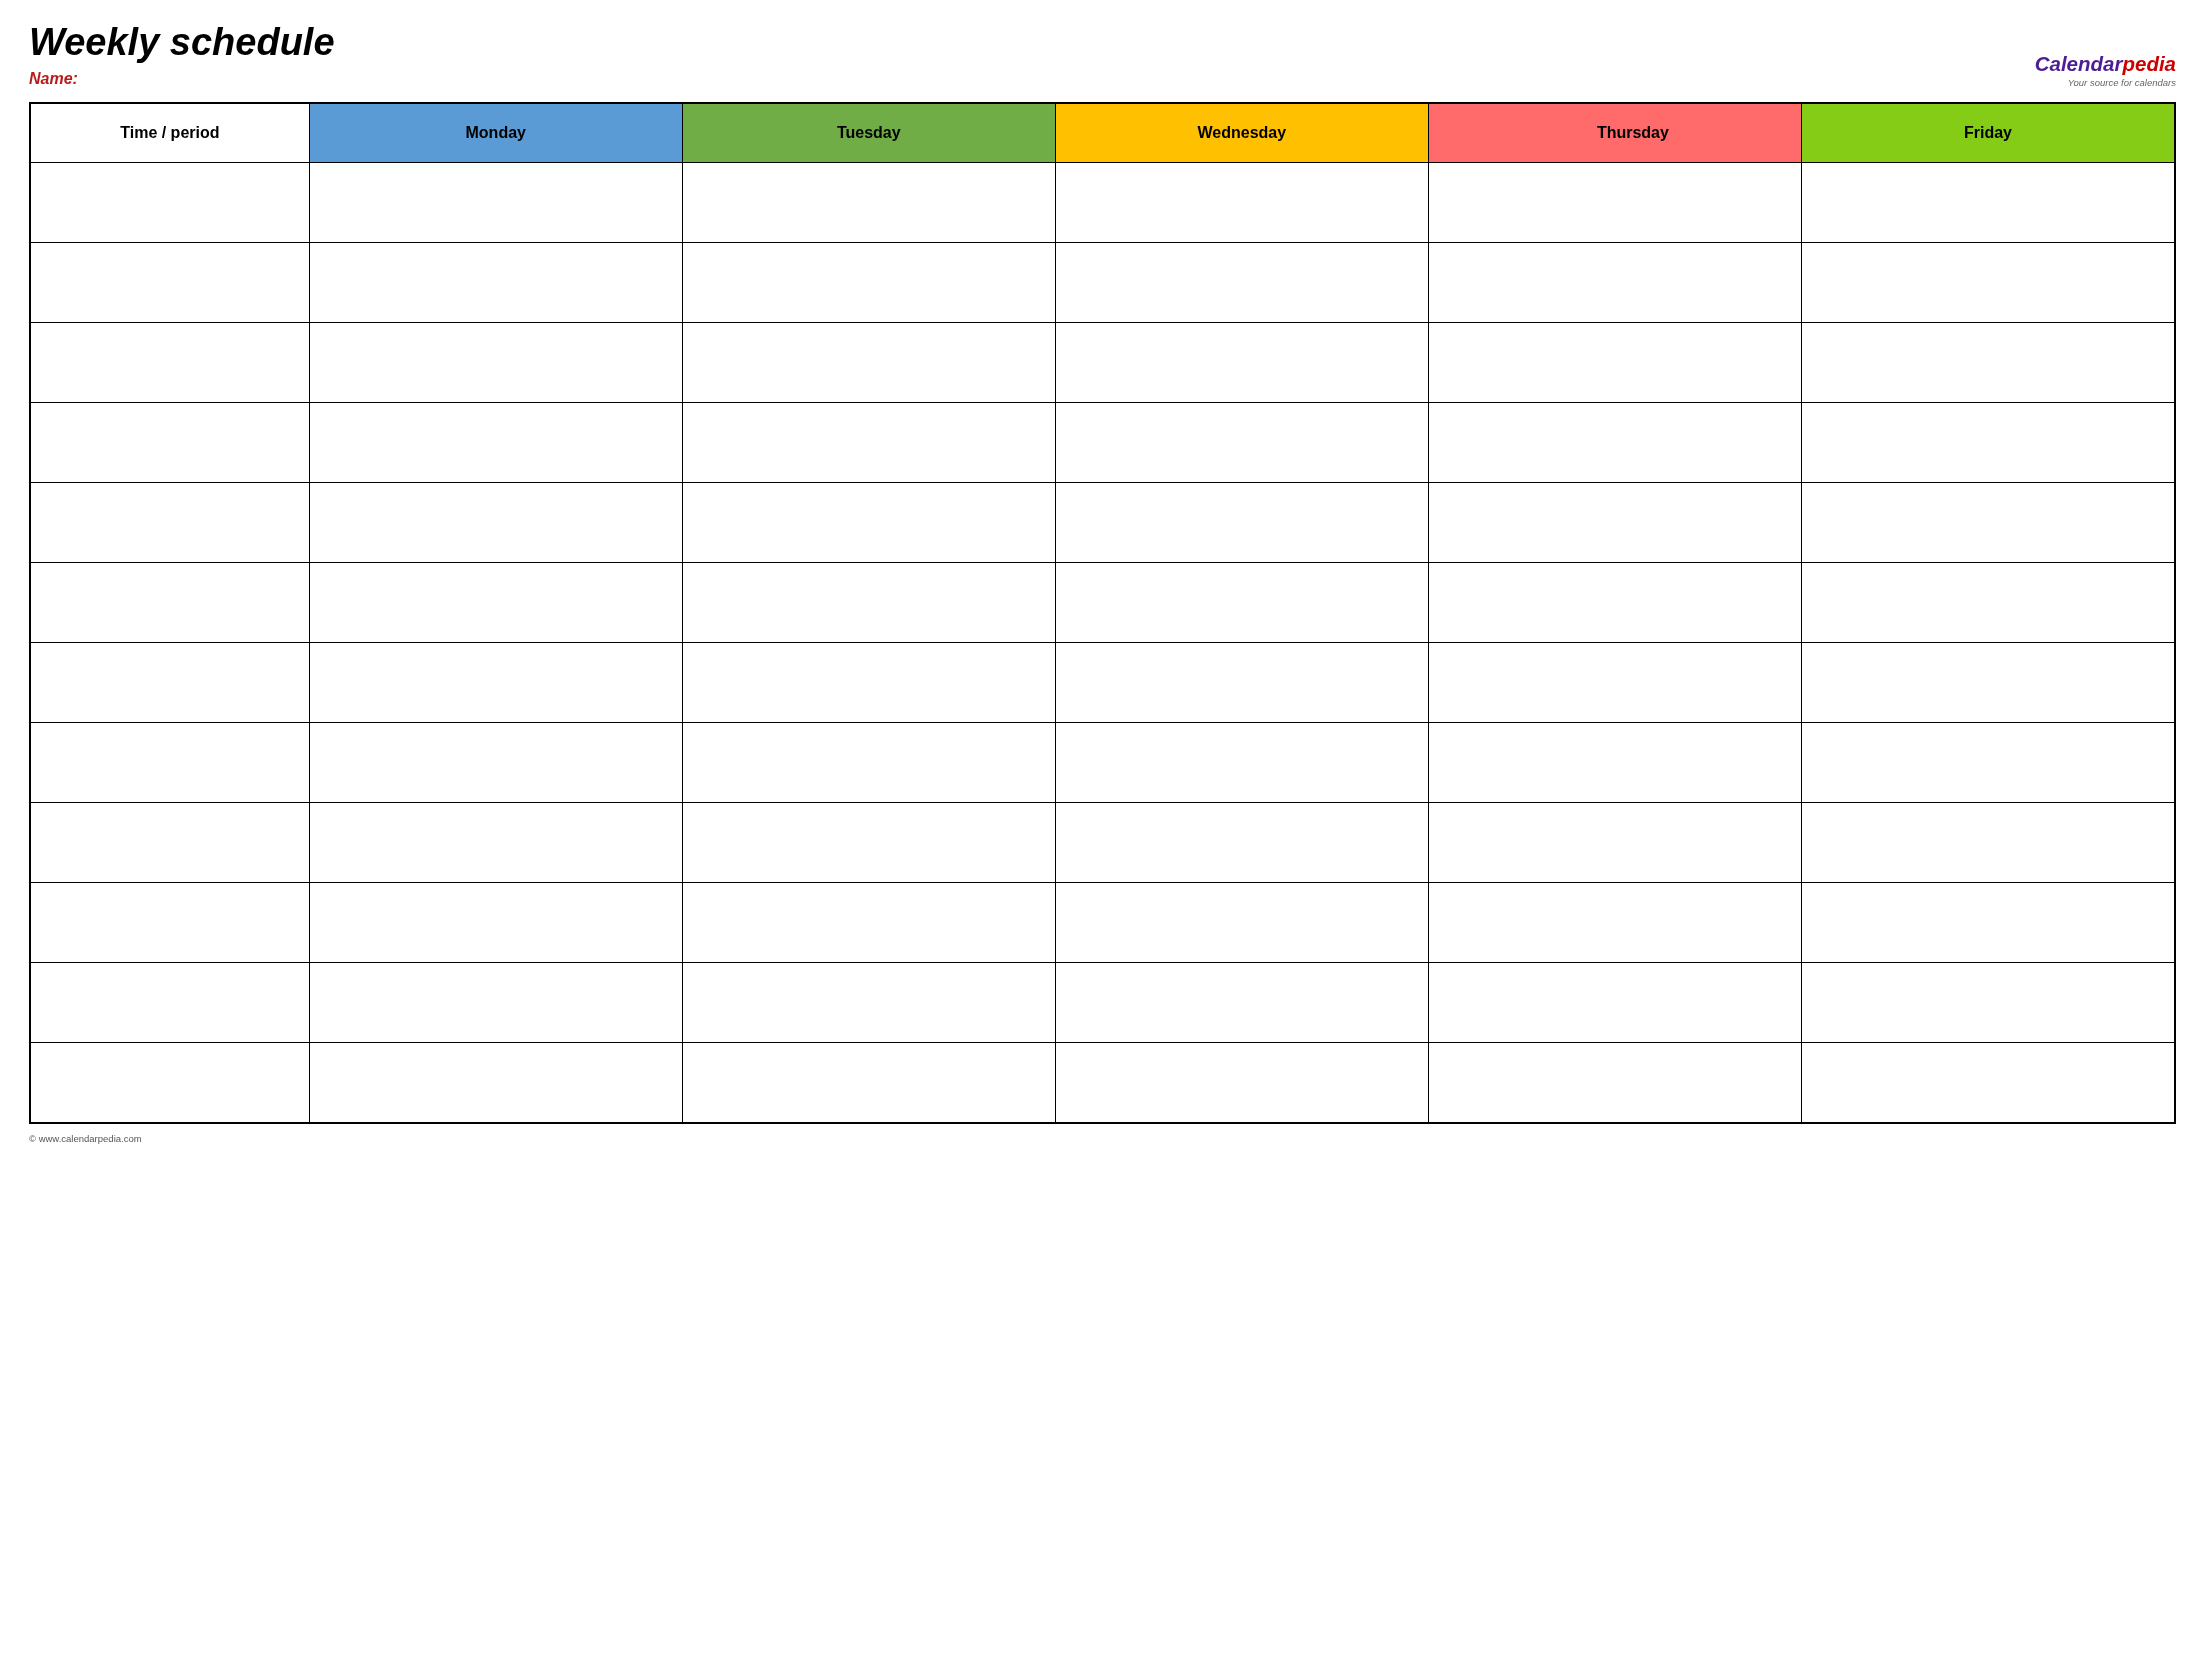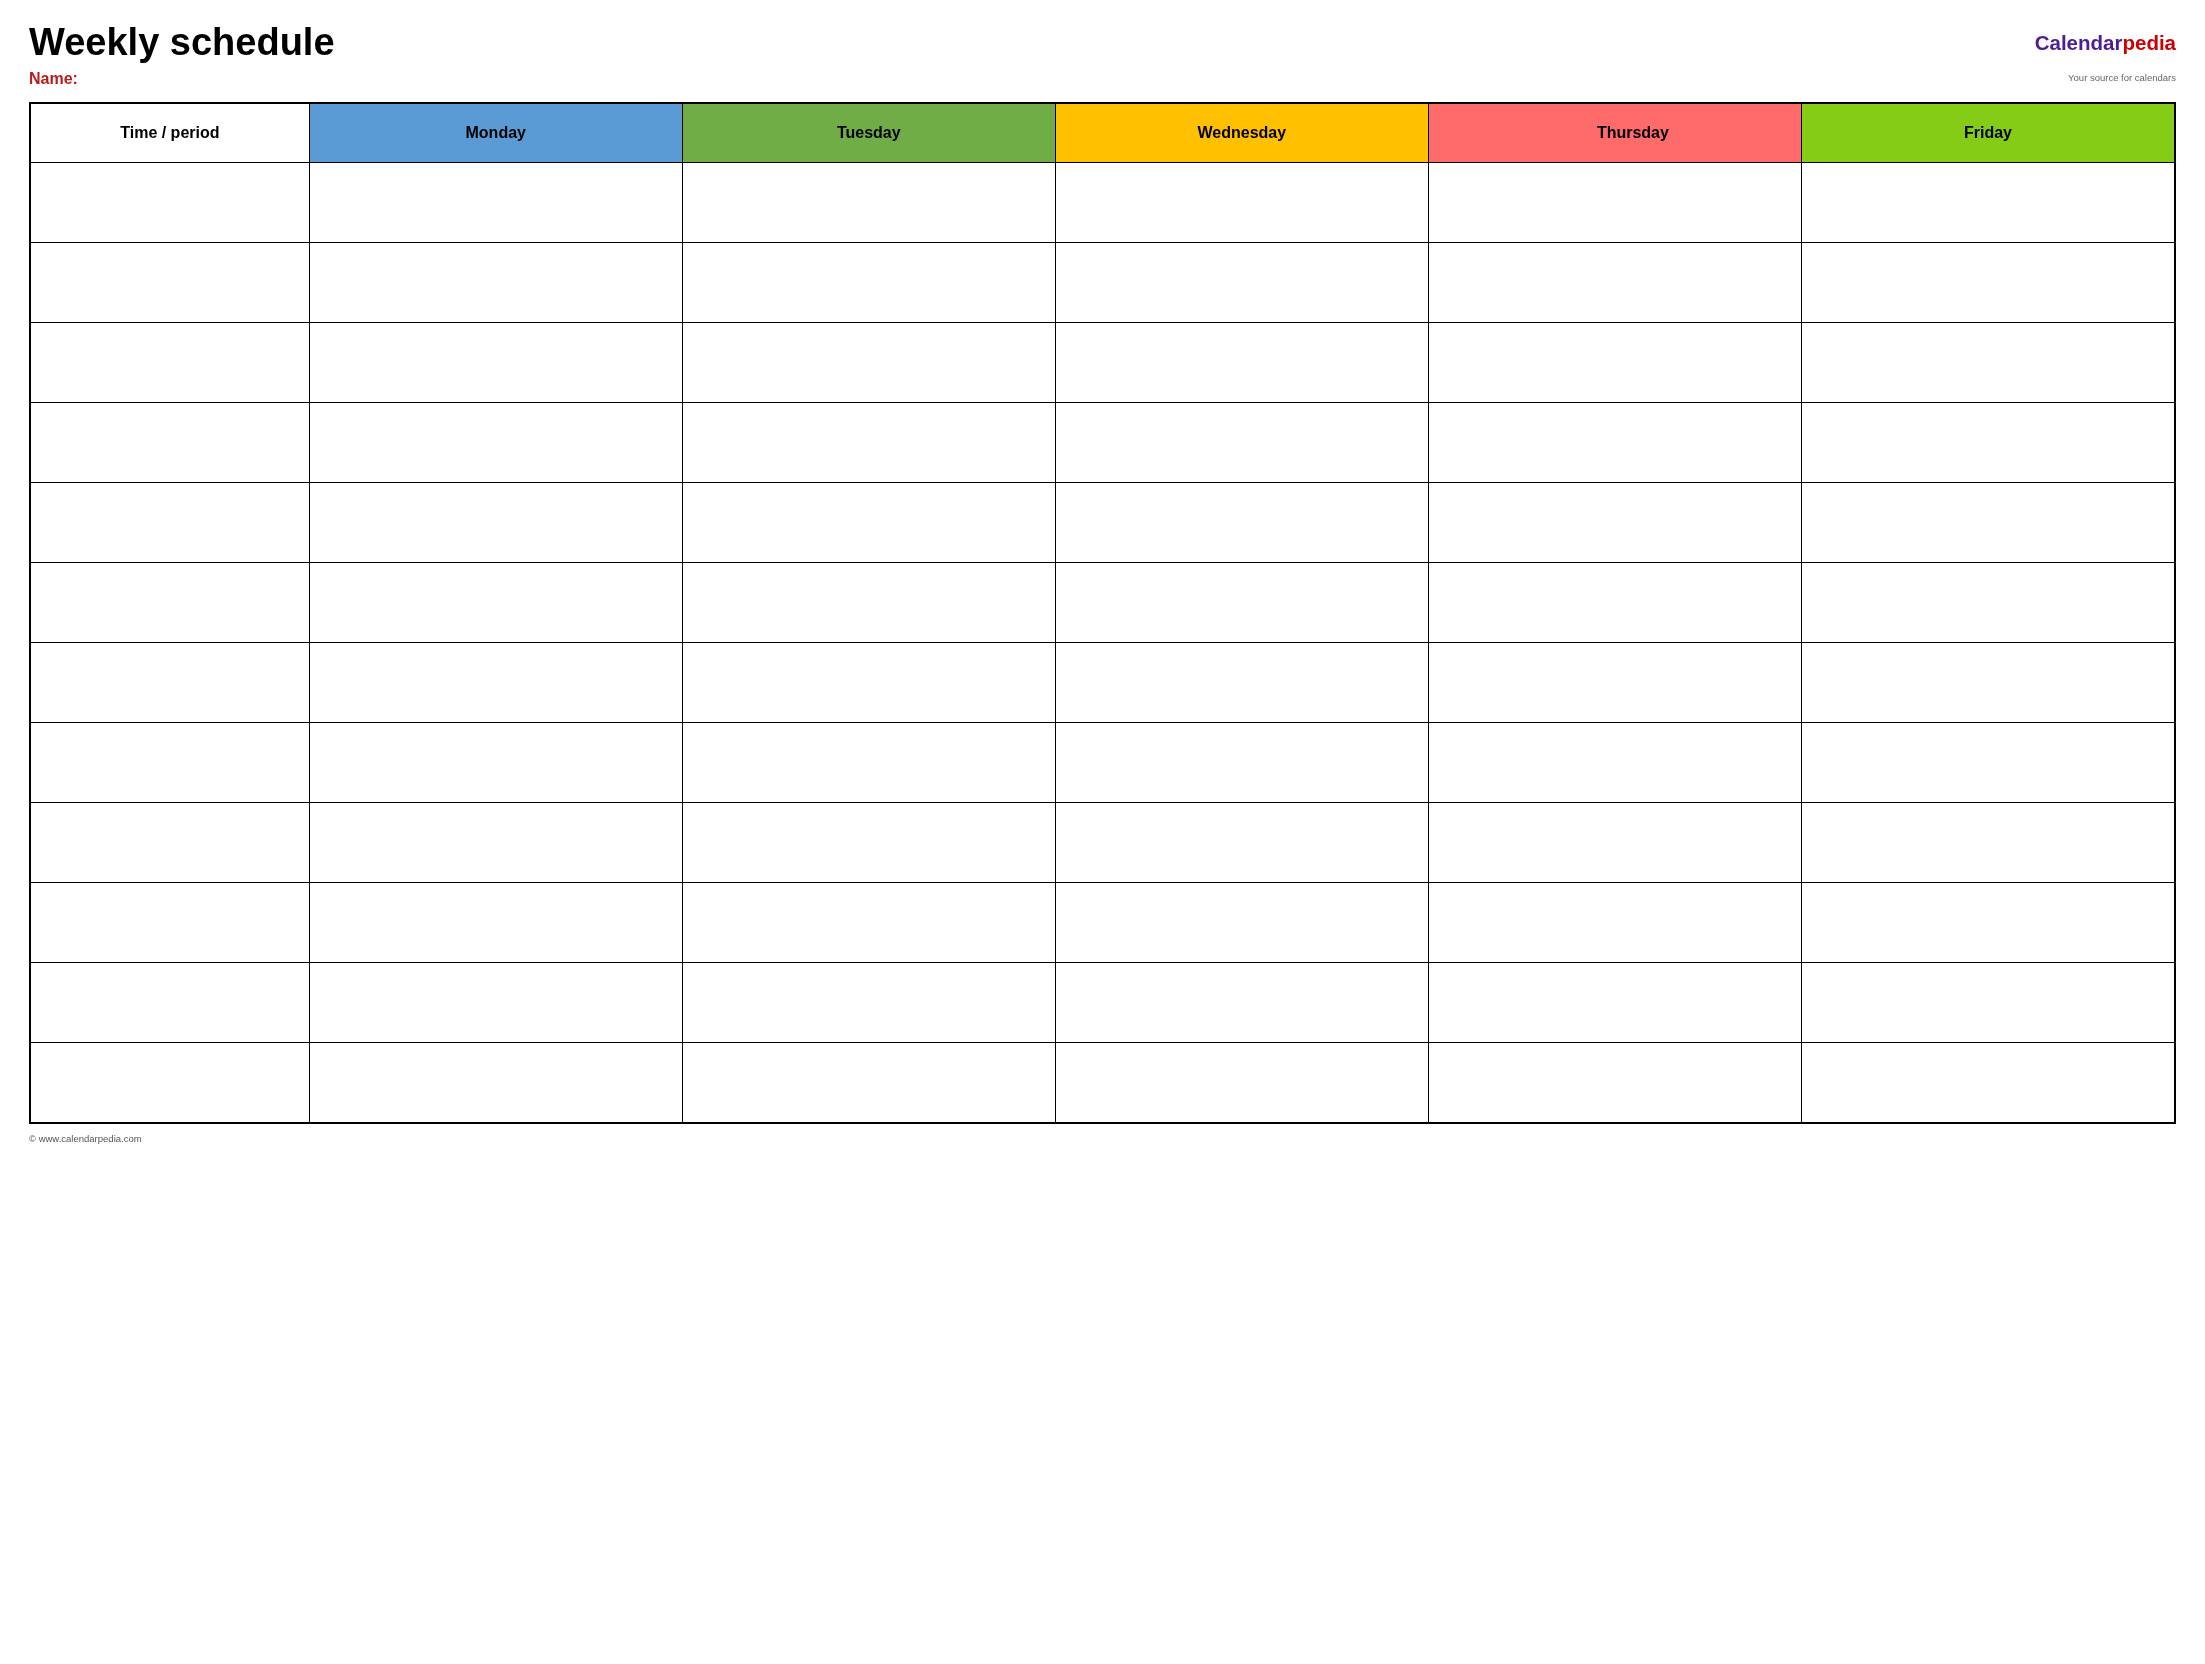--- a/index.html
+++ b/index.html
@@ -11,22 +11,23 @@
     body {
       background: #ffffff;
       font-family: Arial, sans-serif;
       padding: 22px 29px 14.6px 29px;
       min-height: 100vh;
     }
 
     .header {
       display: flex;
       justify-content: space-between;
-      align-items: center;
+      align-items: flex-end;
       margin-bottom: 7.3px;
+      font-style: italic;
     }
 
     .title-section {
       display: flex;
       flex-direction: column;
     }
 
     .main-title {
       font-size: 38px;
       font-weight: 900;
@@ -60,21 +61,21 @@
       color: #4c1d95;
     }
 
     .logo-text .pedia {
       color: #cc0000;
     }
 
     .logo-tagline {
       font-size: 9.5px;
       color: #666666;
-      margin-top: 17px;
+      margin-top: 1px;
     }
 
     .schedule-table-wrapper {
       margin-top: 14.6px;
       border: 1.5px solid #000000;
       width: 100%;
     }
 
     .schedule-table {
       width: 100%;

